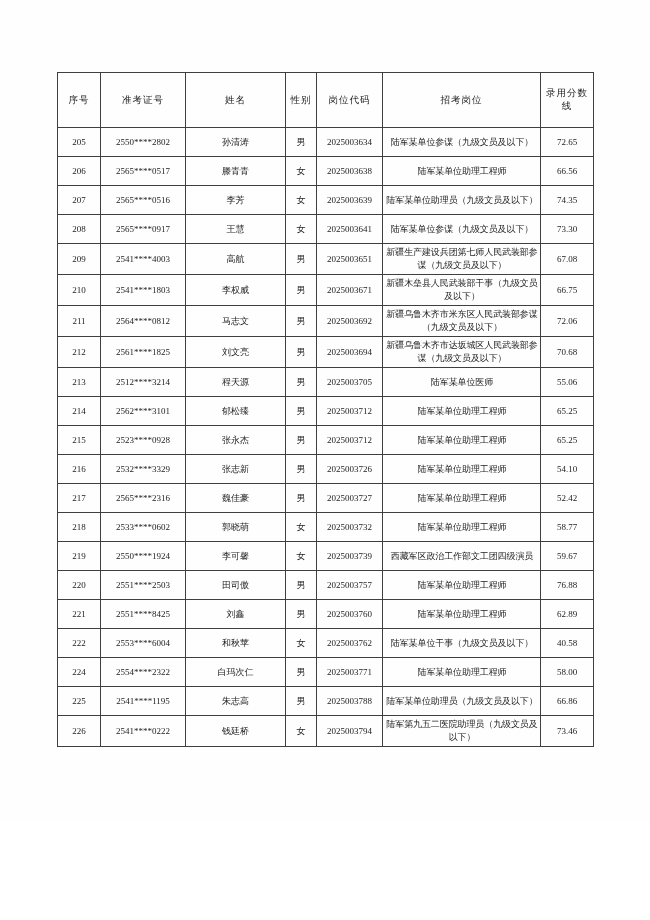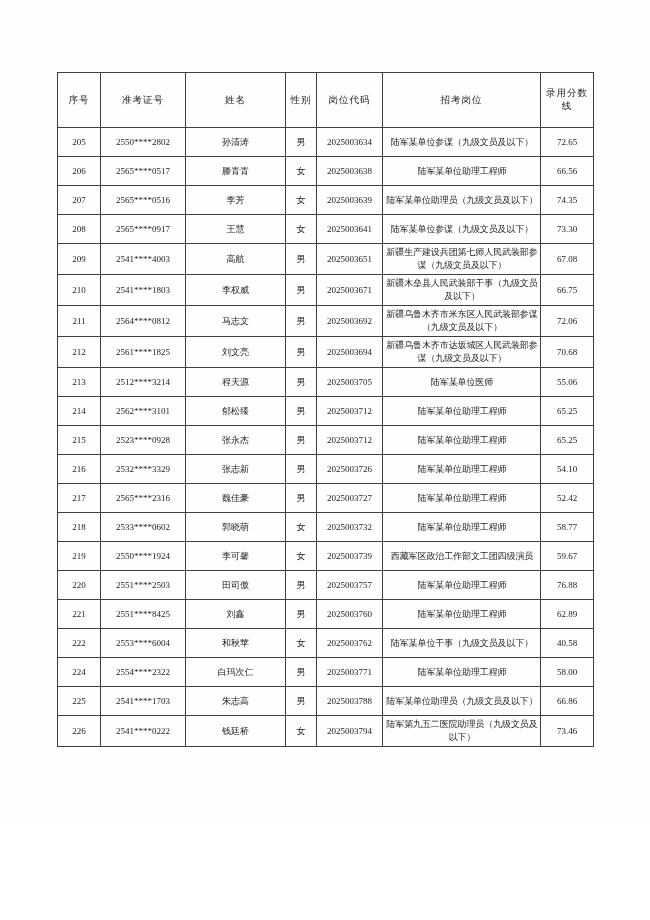--- a/index.html
+++ b/index.html
@@ -262,21 +262,21 @@
           <td class="cell-seq">224</td>
           <td class="cell-exam-id">2554****2322</td>
           <td class="cell-name">白玛次仁</td>
           <td class="cell-gender">男</td>
           <td class="cell-post-code">2025003771</td>
           <td class="cell-post">陆军某单位助理工程师</td>
           <td class="cell-score-line">58.00</td>
         </tr>
         <tr>
           <td class="cell-seq">225</td>
-          <td class="cell-exam-id">2541****1703</td>
+          <td class="cell-exam-id">2541****1195</td>
           <td class="cell-name">朱志高</td>
           <td class="cell-gender">男</td>
           <td class="cell-post-code">2025003788</td>
           <td class="cell-post">陆军某单位助理员（九级文员及以下）</td>
           <td class="cell-score-line">66.86</td>
         </tr>
         <tr>
           <td class="cell-seq">226</td>
           <td class="cell-exam-id">2541****0222</td>
           <td class="cell-name">钱廷桥</td>

